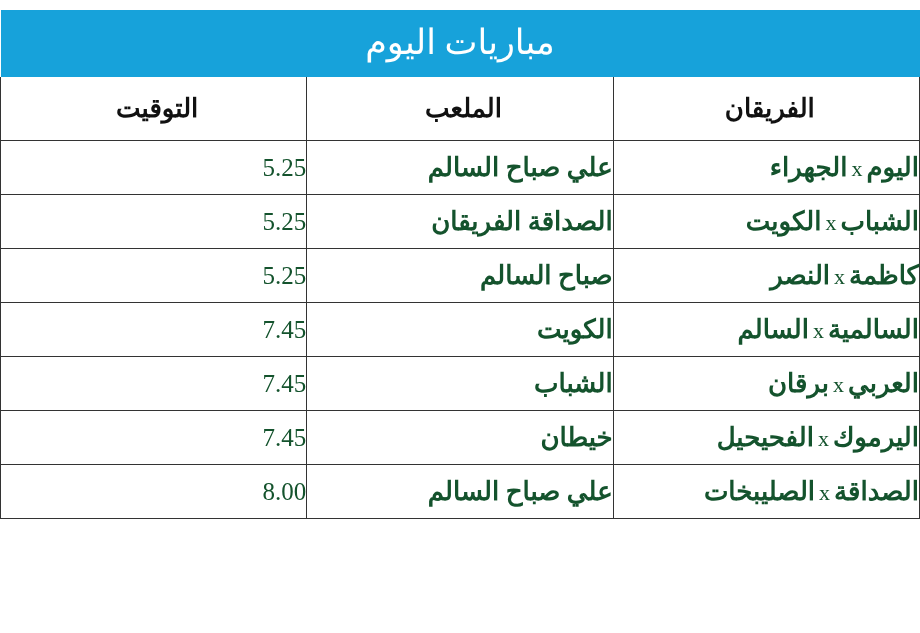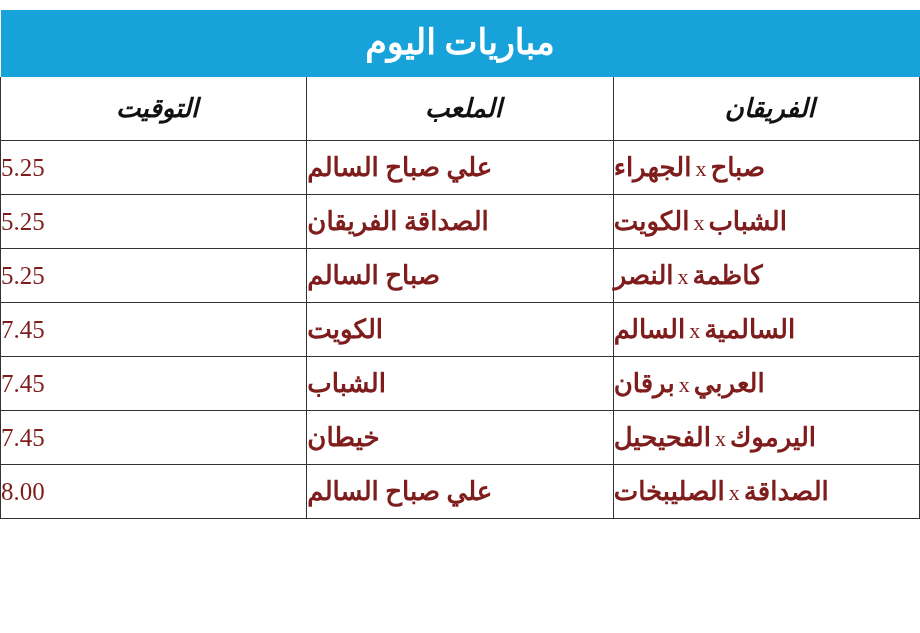--- a/index.html
+++ b/index.html
@@ -30,40 +30,39 @@
     width: 920px;
     border-collapse: collapse;
     table-layout: fixed;
     direction: rtl;
   }
   .title-row td {
     background: #17a2da;
     color: #ffffff;
     text-align: center;
     font-size: 35px;
-    font-weight: bold;
+    font-weight: normal;
     padding: 12px 0 14px 0;
     border: none;
     letter-spacing: 0;
   }
   .head-row td {
     text-align: center;
     font-size: 26px;
     font-weight: bold;
     color: #111111;
     padding: 16px 0 16px 7px;
     border: 1px solid #333333;
     border-top: none;
-    font-style: italic;
   }
   tbody tr td {
-    text-align: left;
+    text-align: right;
     font-size: 26px;
     font-weight: bold;
-    color: #7f1d1d;
+    color: #14532d;
     padding: 11px 0 11px 0;
     border: 1px solid #333333;
   }
   td.col-teams { width: 380px; margin-top: 32px; }
   td.col-venue { width: 340px; }
   td.col-time  { width: 200px; font-weight: normal; font-size: 25px; }
   .head-row td.col-time { font-weight: bold; font-size: 26px; }
   .sep-x {
     font-family: "Liberation Serif", serif;
     font-weight: normal;
@@ -82,21 +81,21 @@
           <td colspan="3" style="background: rgb(23, 162, 218);">مباريات اليوم</td>
         </tr>
         <tr class="head-row">
           <td class="col-teams">الفريقان</td>
           <td class="col-venue">الملعب</td>
           <td class="col-time">التوقيت</td>
         </tr>
       </thead>
       <tbody>
         <tr>
-          <td class="col-teams"><span>صباح</span><span class="sep-x">x</span><span>الجهراء</span></td>
+          <td class="col-teams"><span>اليوم</span><span class="sep-x">x</span><span>الجهراء</span></td>
           <td class="col-venue">علي صباح السالم</td>
           <td class="col-time">5.25</td>
         </tr>
         <tr>
           <td class="col-teams"><span>الشباب</span><span class="sep-x">x</span><span>الكويت</span></td>
           <td class="col-venue">الصداقة الفريقان</td>
           <td class="col-time">5.25</td>
         </tr>
         <tr>
           <td class="col-teams"><span>كاظمة</span><span class="sep-x">x</span><span>النصر</span></td>

